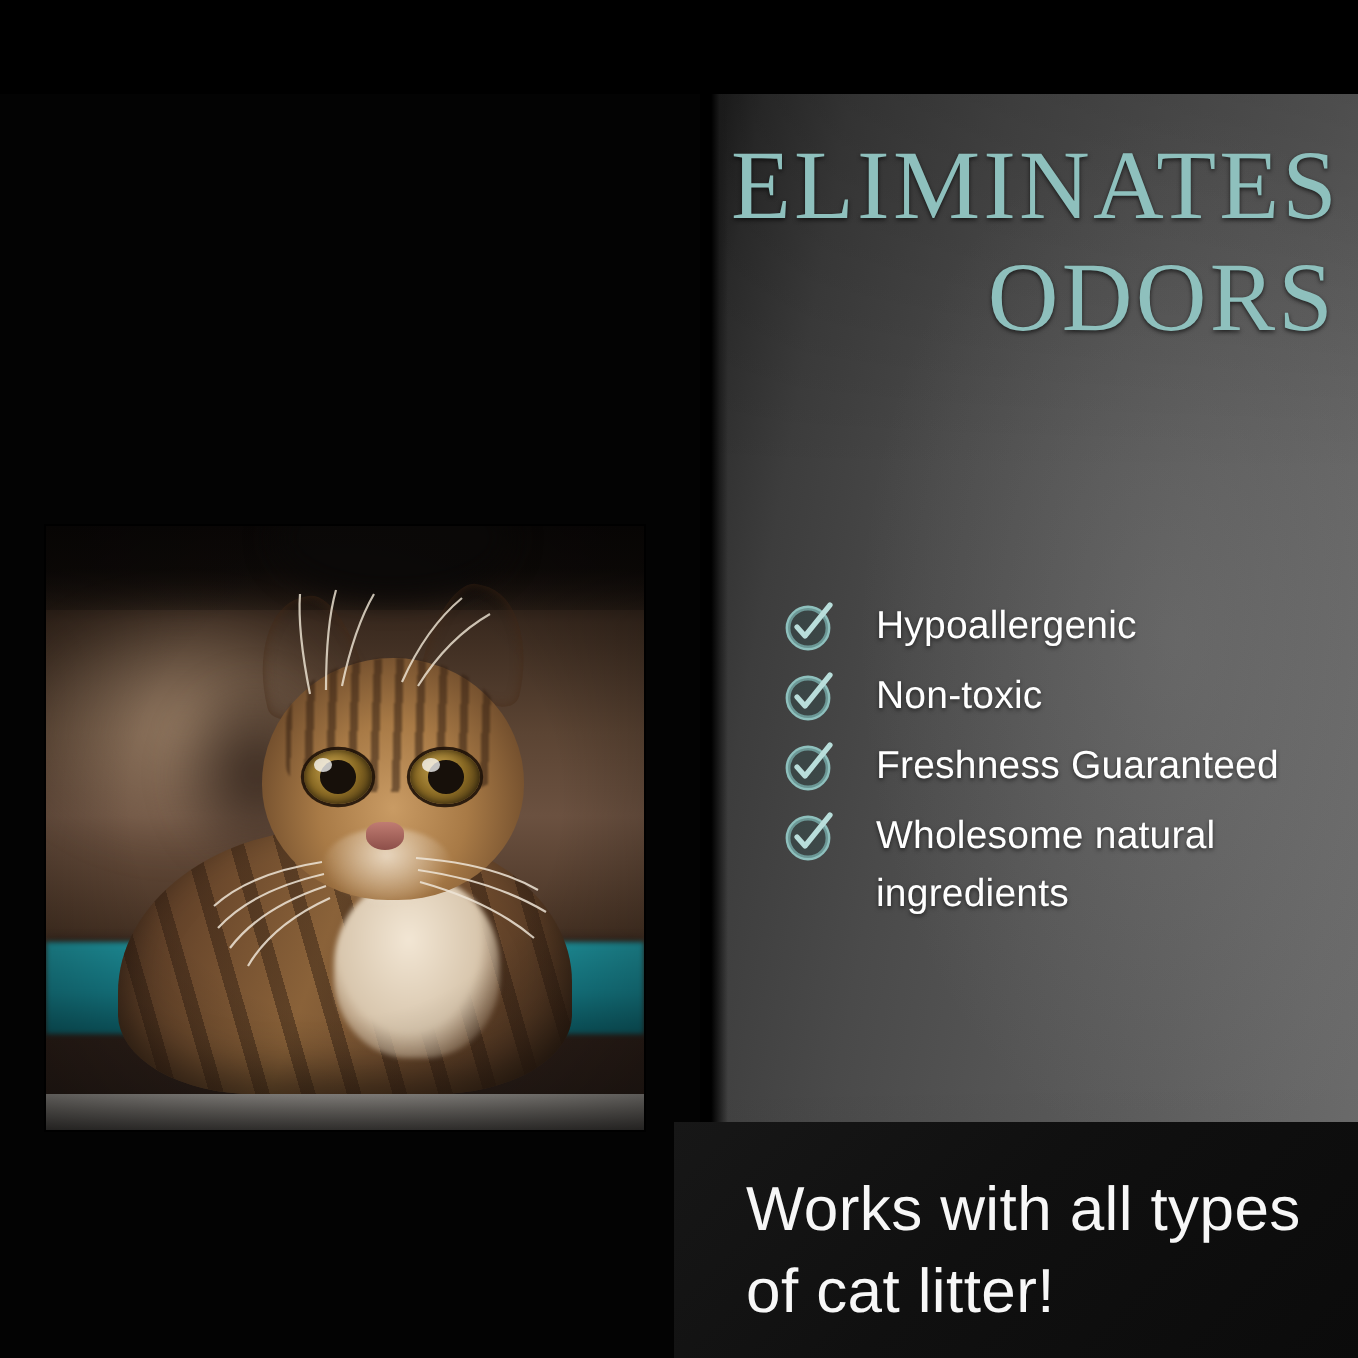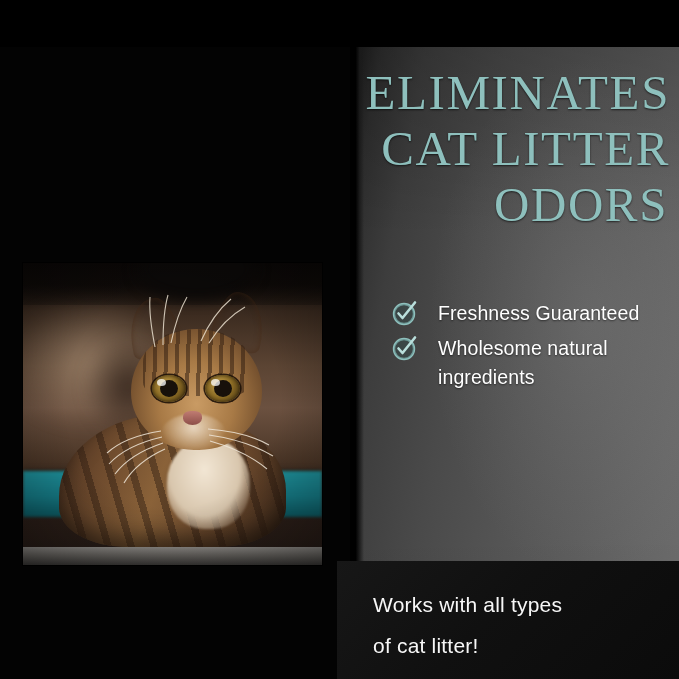--- a/index.html
+++ b/index.html
@@ -310,21 +310,21 @@
     width: 342px;
     height: 122px;
     background: linear-gradient(135deg, #171717 0%, #101010 45%, #0b0b0b 100%);
   }
   .panel-text {
     position: absolute;
     left: 373px;
     top: 537px;
     width: 290px;
     color: #f7f7f7;
-    font-size: 21px;
+    font-size: 31px;
     line-height: 41px;
     letter-spacing: 0.2px;
     white-space: pre-line;
   }
 
   
   .logo {
     position: absolute;
     left: 22px;
     top: 596px;
@@ -347,21 +347,20 @@
 
 <div id="poster">
 
   <div class="bg-black"></div>
   <div class="bg-gradient"></div>
   <div class="bg-gradient-soft"></div>
   <div class="bg-seam"></div>
 
   <div class="headline">
     <span class="hl-line hl1">ELIMINATES</span>
-    <span class="hl-line hl2">CAT LITTER</span>
     <span class="hl-line hl3">ODORS</span>
   </div>
 
   <div class="photo">
     <div class="room"></div>
     <div class="room-blur1"></div>
     <div class="room-blur2"></div>
     <div class="room-top-dark"></div>
     <div class="room-dark-blob"></div>
     <div class="tray-back-shadow"></div>
@@ -405,21 +404,41 @@
       </svg>
     </div>
 
     <div class="litter"></div>
     <div class="tray-edge"></div>
     <div class="vignette"></div>
   </div>
 
   <div class="bullets">
 
-
+    <div class="bullet-row">
+      <span class="bullet-icon">
+        <svg width="26" height="26" viewBox="0 0 26 26">
+          <circle cx="12" cy="14" r="10" fill="none" stroke="#8ec0bd" stroke-width="2.4"></circle>
+          <circle cx="12" cy="14" r="10" fill="#2f4d4c" opacity="0.35"></circle>
+          <path d="M6.5 13.5 L10.5 18 L23 2.5" fill="none" stroke="#b9dedb" stroke-width="2.6" stroke-linecap="round" stroke-linejoin="round"></path>
+        </svg>
+      </span>
+      <span class="bullet-text">Hypoallergenic</span>
+    </div>
+
+    <div class="bullet-row">
+      <span class="bullet-icon">
+        <svg width="26" height="26" viewBox="0 0 26 26">
+          <circle cx="12" cy="14" r="10" fill="none" stroke="#8ec0bd" stroke-width="2.4"></circle>
+          <circle cx="12" cy="14" r="10" fill="#2f4d4c" opacity="0.35"></circle>
+          <path d="M6.5 13.5 L10.5 18 L23 2.5" fill="none" stroke="#b9dedb" stroke-width="2.6" stroke-linecap="round" stroke-linejoin="round"></path>
+        </svg>
+      </span>
+      <span class="bullet-text">Non-toxic</span>
+    </div>
 
     <div class="bullet-row">
       <span class="bullet-icon">
         <svg width="26" height="26" viewBox="0 0 26 26">
           <circle cx="12" cy="14" r="10" fill="none" stroke="#8ec0bd" stroke-width="2.4"></circle>
           <circle cx="12" cy="14" r="10" fill="#2f4d4c" opacity="0.35"></circle>
           <path d="M6.5 13.5 L10.5 18 L23 2.5" fill="none" stroke="#b9dedb" stroke-width="2.6" stroke-linecap="round" stroke-linejoin="round"></path>
         </svg>
       </span>
       <span class="bullet-text">Freshness Guaranteed</span>

